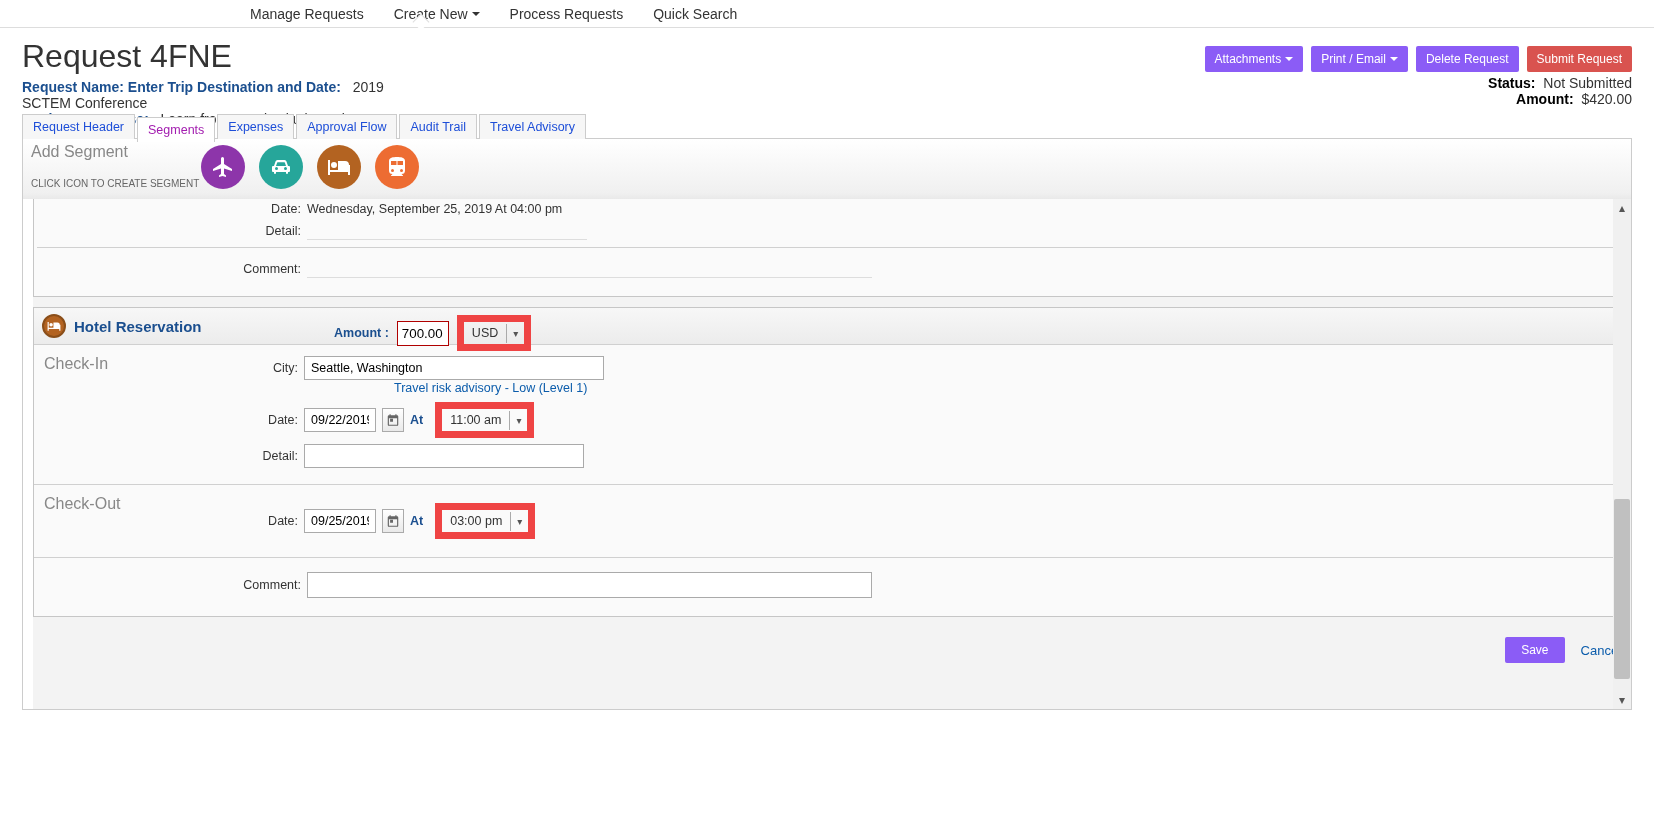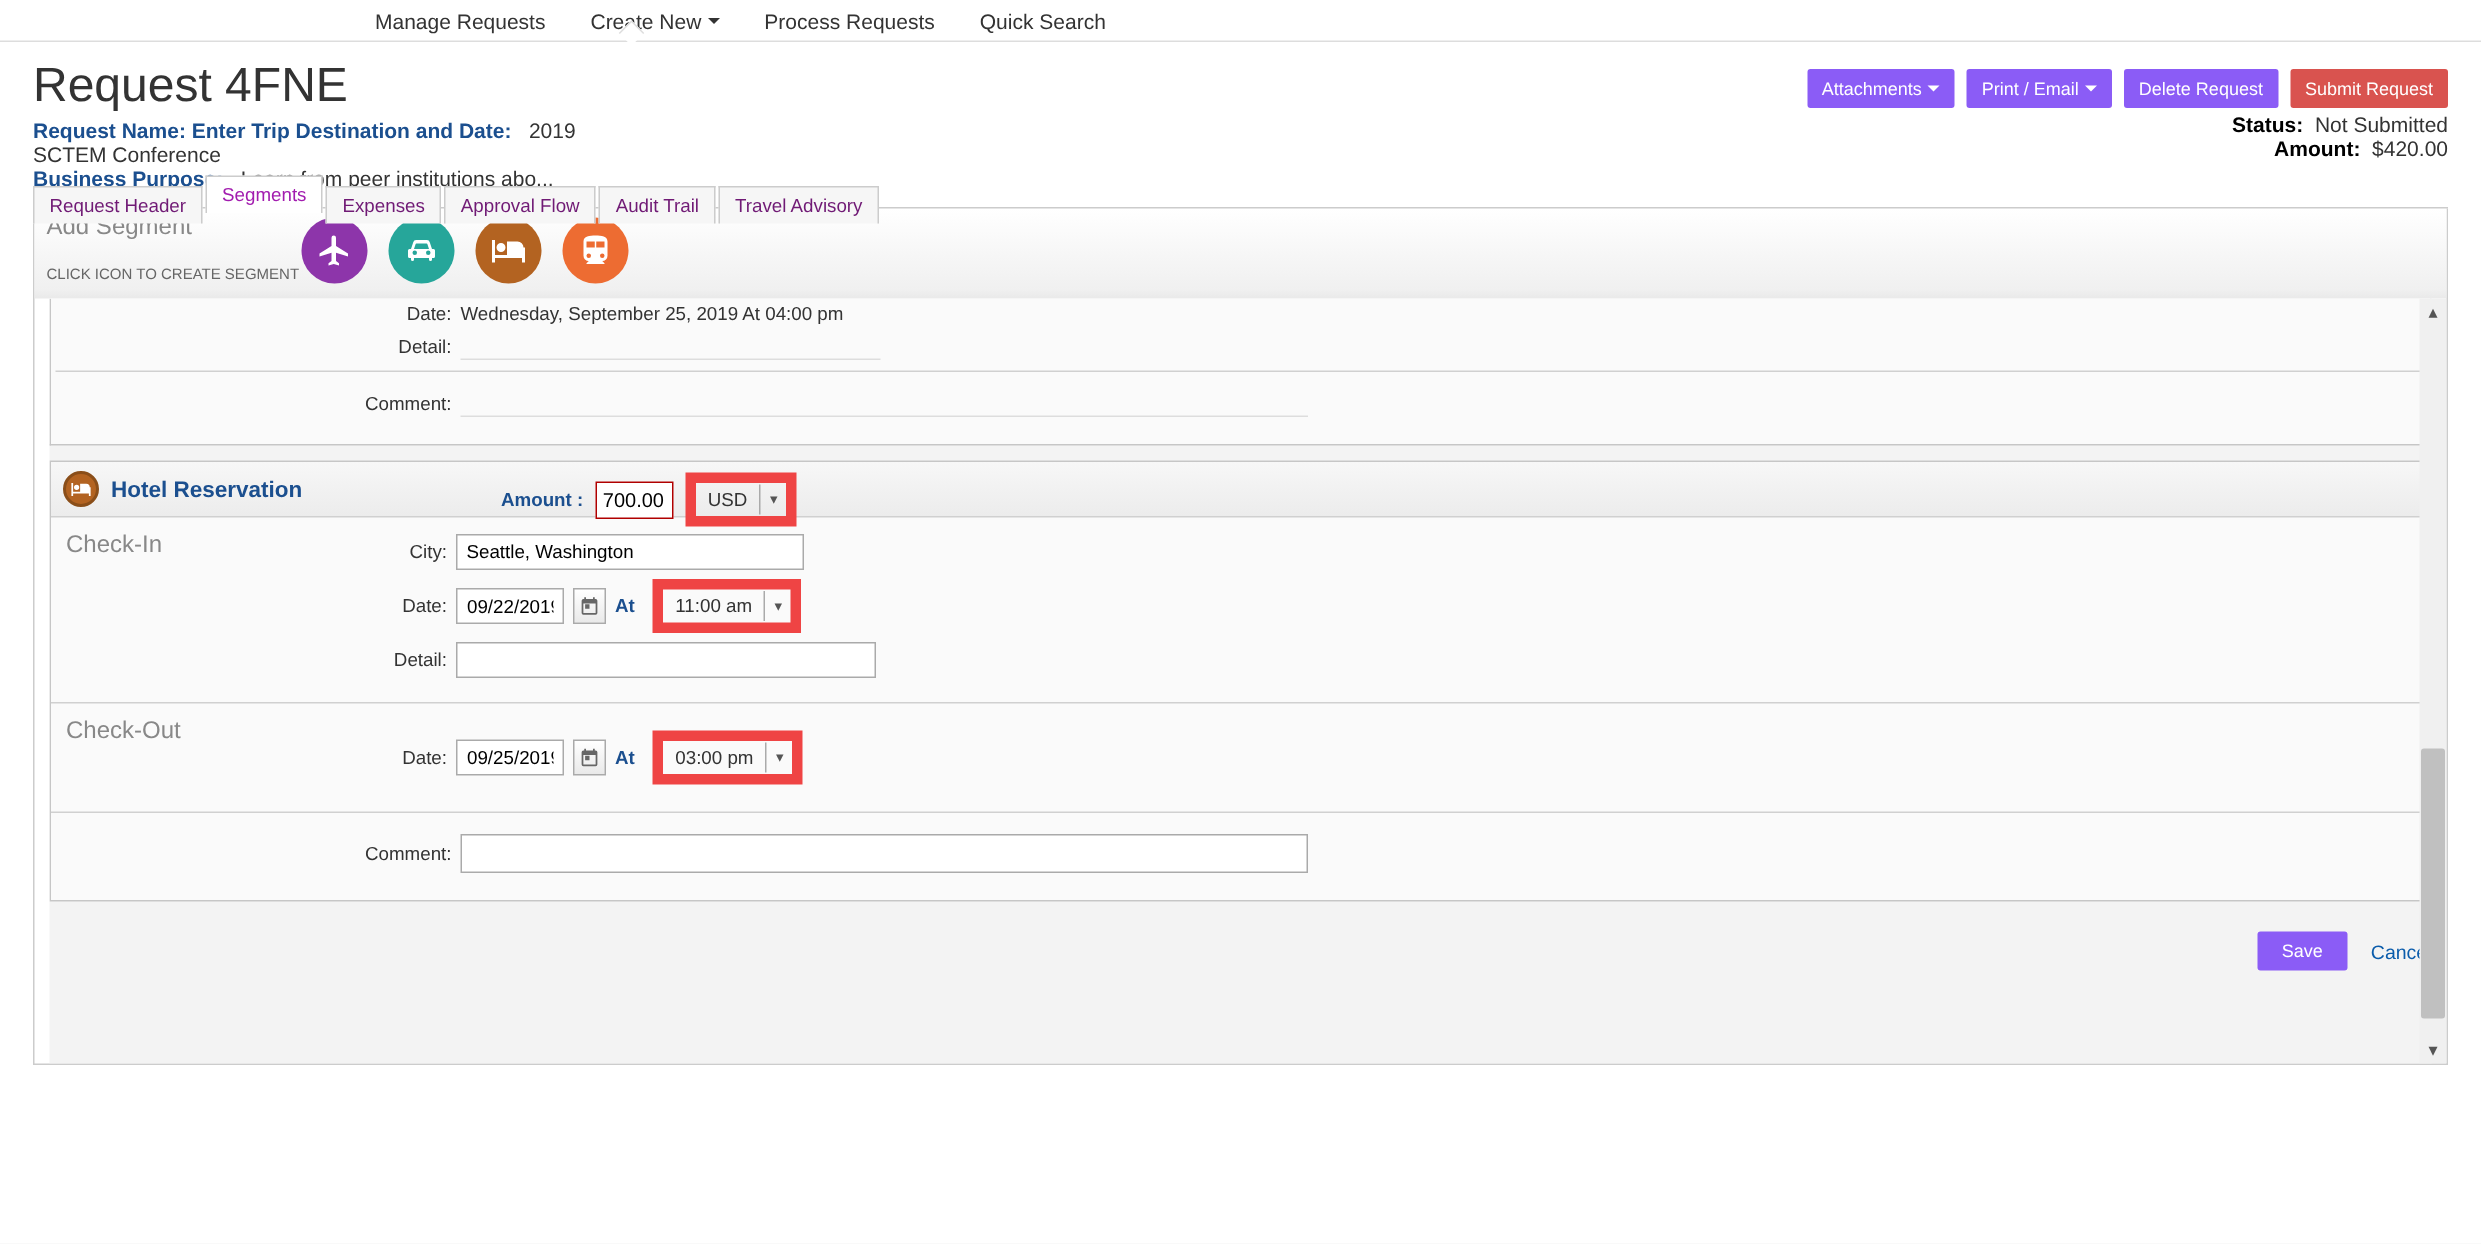--- a/index.html
+++ b/index.html
@@ -108,25 +108,25 @@
     display: flex;
     position: relative;
     border-bottom: 1px solid #ccc;
   }
   .tab {
     padding: 5px 10px;
     border: 1px solid #ccc;
     border-bottom: none;
     margin-right: 2px;
     font-size: 12.5px;
-    color: #701a75;
+    color: #1d4ed8;
     cursor: pointer;
     background: #f6f6f6;
     position: relative;
-    top: 11px;
+    top: 1px;
   }
   .tab.active {
     color: #a21caf;
     background: #fff;
     top: 4px;
   }
   .segments-pane {
     margin: 0 22px 10px 22px;
     border: 1px solid #ccc;
     border-top: none;
@@ -299,21 +299,21 @@
   .sub-section {
     border-bottom: 1px solid #d0d0d0;
     padding: 8px 0;
   }
   .sub-title {
     color: #888;
     font-size: 16px;
     padding: 2px 10px 6px 10px;
   }
   .city-input {
-    width: 232px;
+    width: 300px;
     border: 1px solid #aaa;
     border-left: 2px solid #d00000;
     padding: 4px;
   }
   .date-input {
     width: 72px;
     border: 1px solid #aaa;
     padding: 4px;
   }
   .cal-btn {
@@ -486,20 +486,21 @@
             <div style="width:180px;">
               <div class="sub-title">Check-In</div>
             </div>
             <div style="flex:1;">
               <div class="form-row" style="padding-left:0;">
                 <div class="form-label" style="width:90px;">City:</div>
                 <div class="form-value">
                   <input class="city-input" type="text" value="Seattle, Washington" style="">
                 </div>
               </div>
+              <div class="advisory" style="padding-left:180px;">Travel risk advisory - Low (Level 1)</div>
               <div class="form-row" style="padding-left:0;">
                 <div class="form-label" style="width:90px;">Date:</div>
                 <div class="form-value">
                   <input class="date-input" type="text" value="09/22/2019" style="">
                   <div class="cal-btn">
                     <svg viewBox="0 0 24 24" fill="#666">
                         <path d="M7 10h5v5H7z M19 4h-1V2h-2v2H8V2H6v2H5a2 2 0 0 0-2 2v14a2 2 0 0 0 2 2h14a2 2 0 0 0 2-2V6a2 2 0 0 0-2-2zm0 16H5V9h14v11z"></path>
                       </svg>
                   </div>
                   <span class="at-label">At</span>

